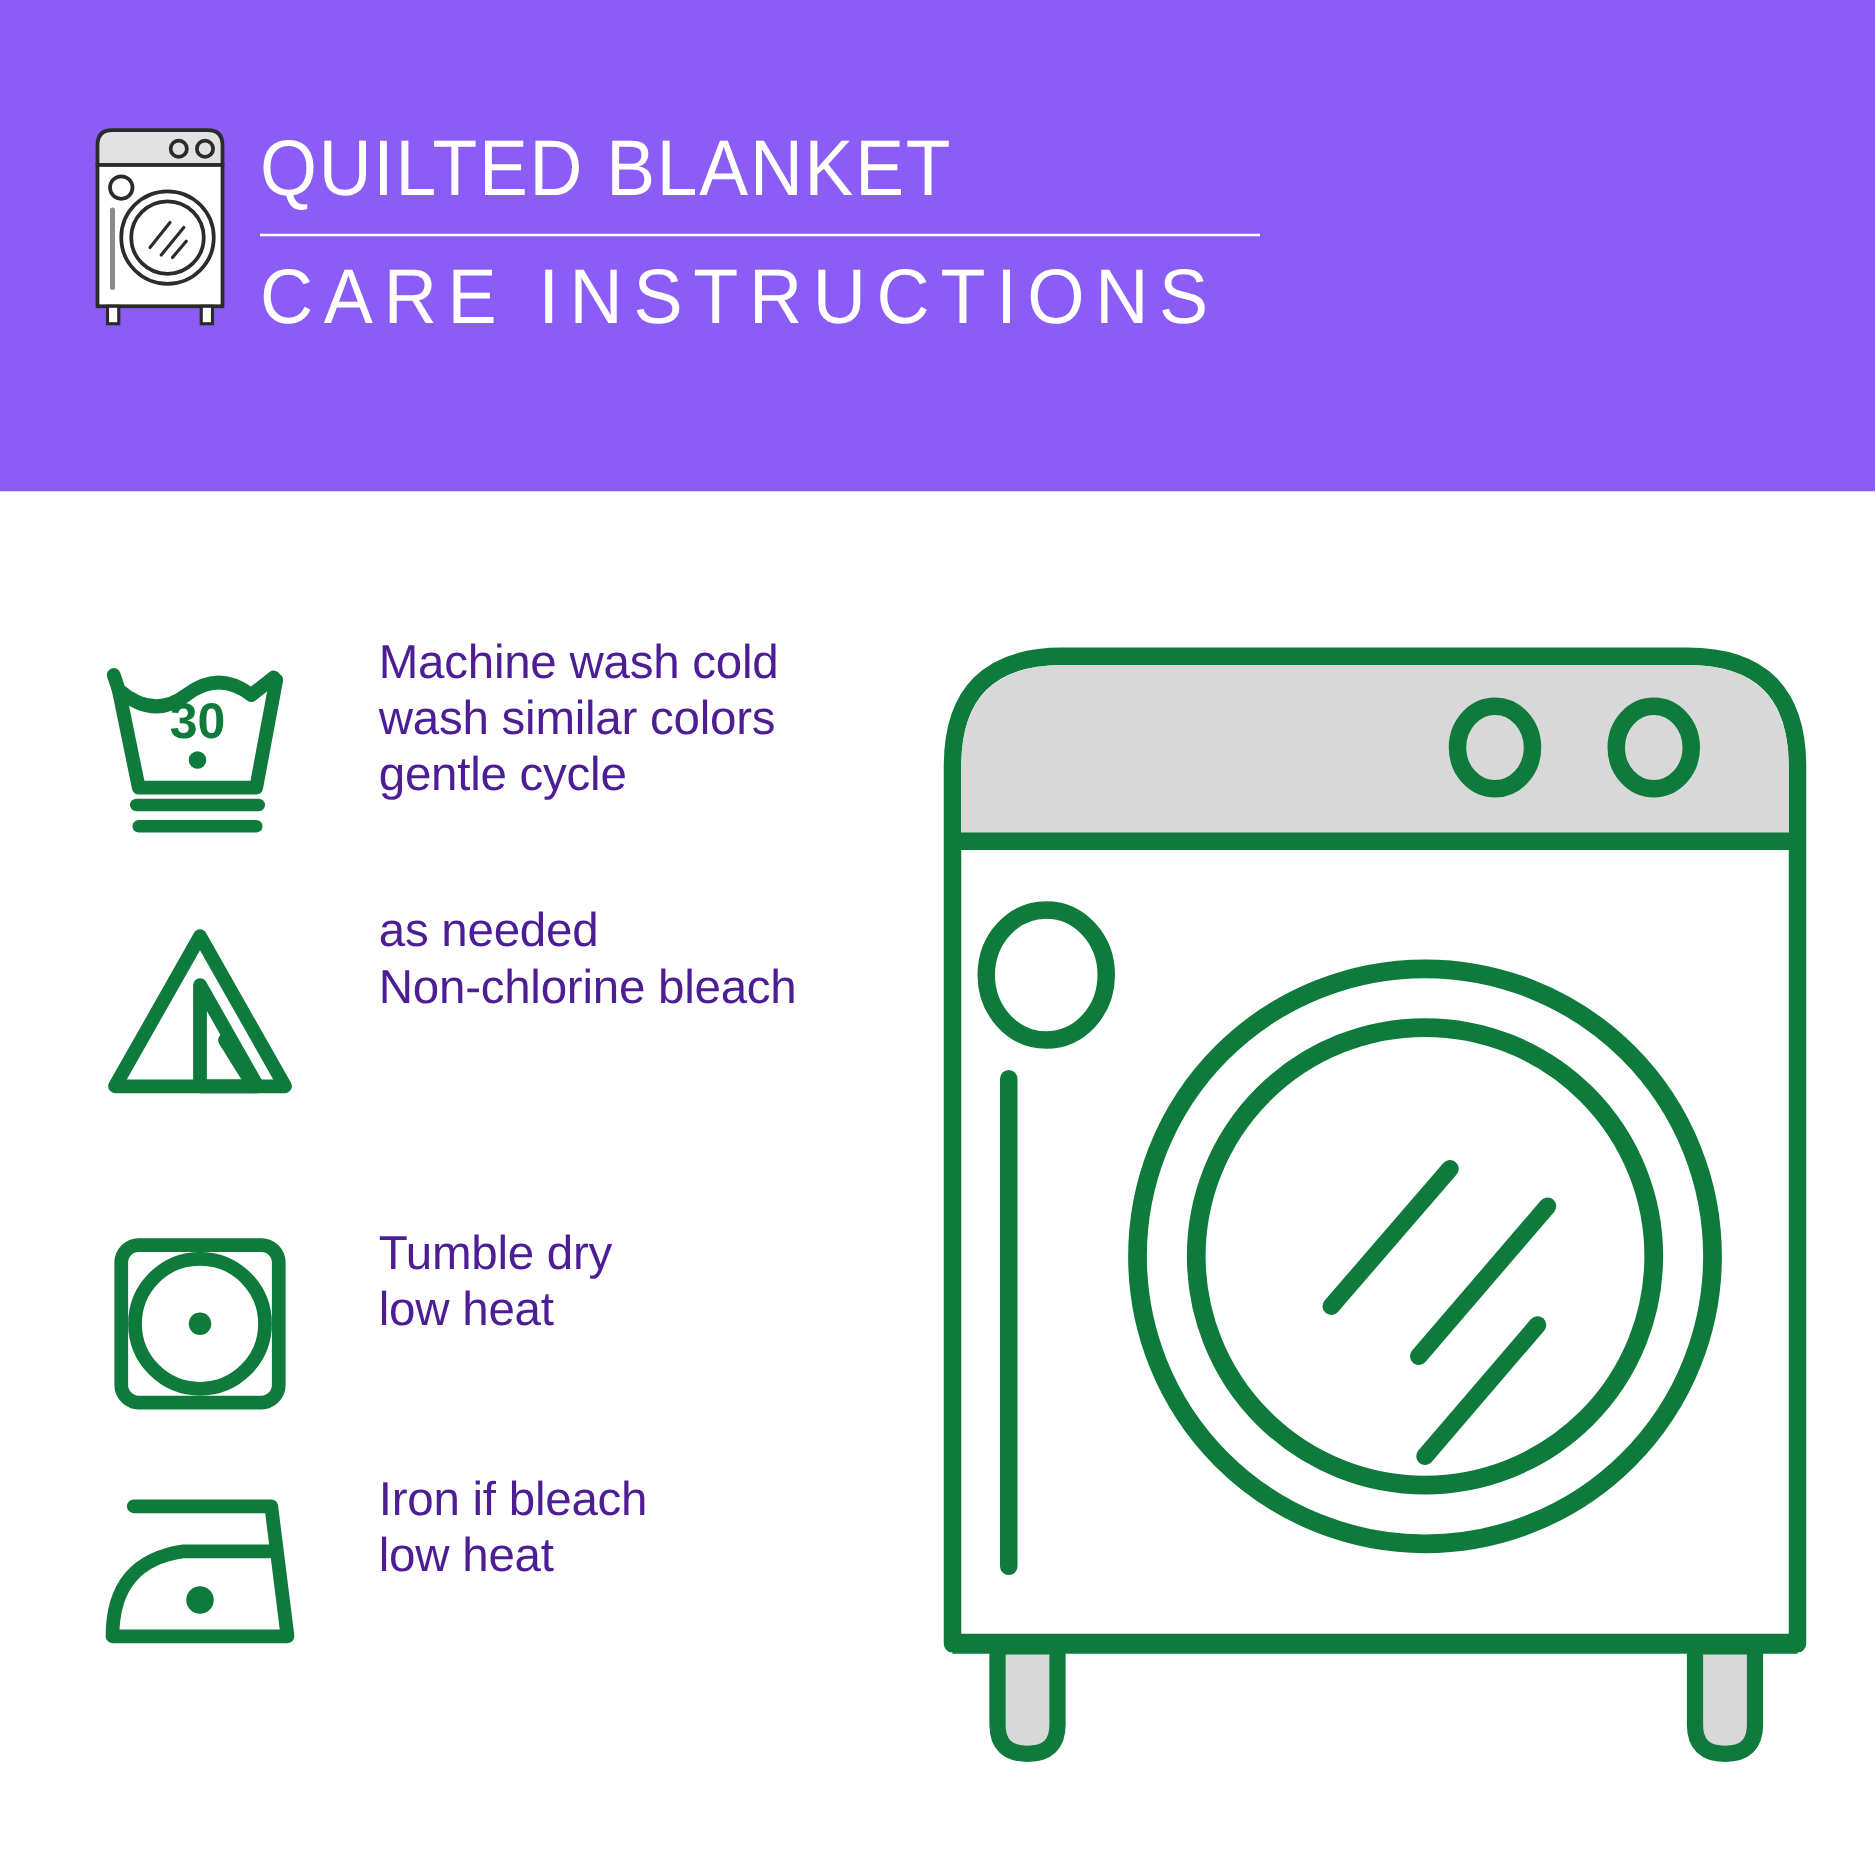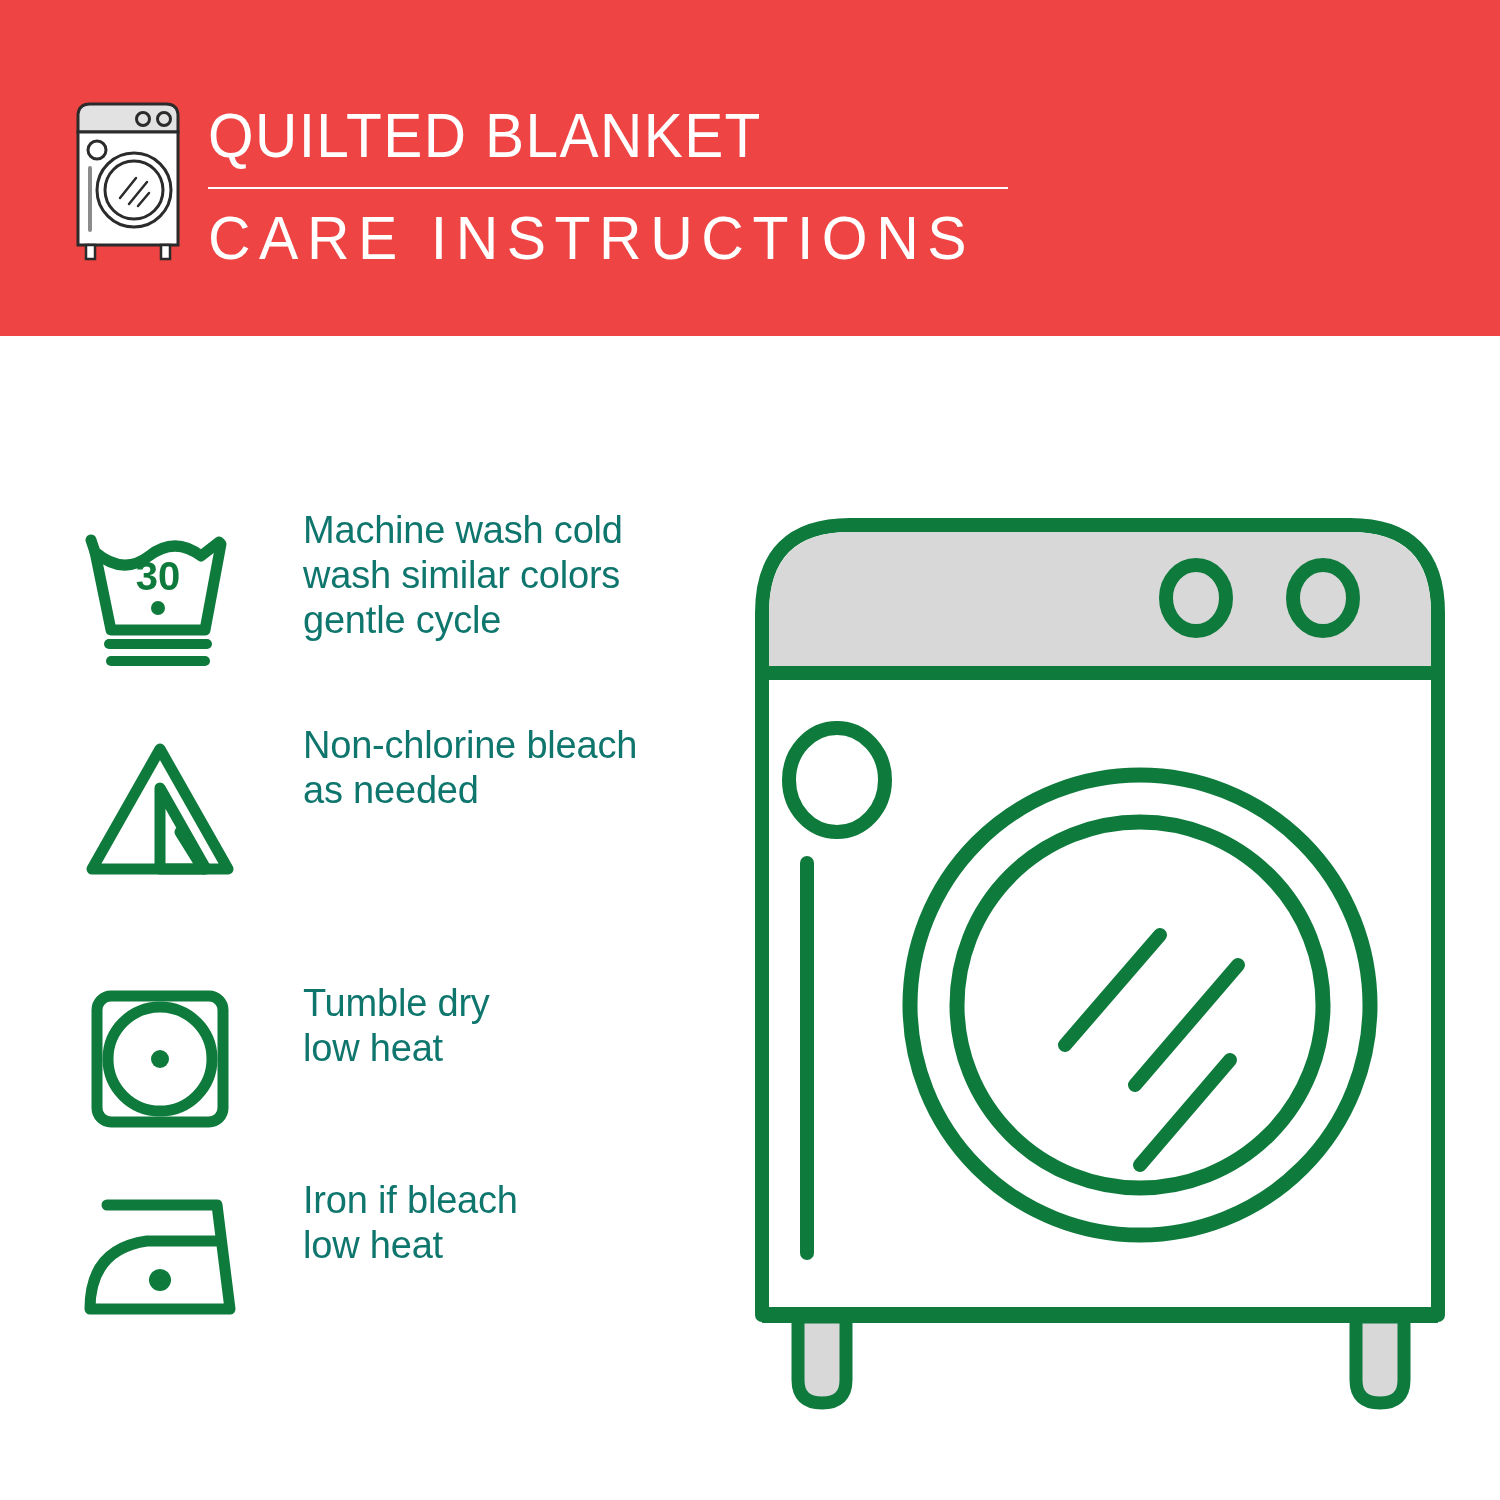--- a/index.html
+++ b/index.html
@@ -14,22 +14,22 @@
     overflow: hidden;
     position: relative;
   }
 
   
   .header-band {
     position: absolute;
     left: 0;
     top: 0;
     width: 1500px;
-    height: 336px;
-    background: #ef4444;
+    height: 393px;
+    background: #8b5cf6;
   }
   .header-inner {
     position: absolute;
     left: 64px;
     top: 98px;
     display: flex;
     align-items: flex-start;
   }
   .logo-wrap {
     width: 128px;
@@ -92,21 +92,21 @@
   .care-icon {
     width: 175px;
     flex: 0 0 175px;
     display: flex;
     align-items: center;
     justify-content: center;
   }
   .care-text {
     font-size: 38px;
     line-height: 1.18;
-    color: #0f766e;
+    color: #4c1d95;
     font-weight: 500;
     letter-spacing: -0.2px;
     margin-left: 56px;
   }
   .care-text div { white-space: nowrap; }
 
   
   .washer {
     position: absolute;
     left: 740px;
@@ -183,22 +183,22 @@
   <div class="care-row r1">
     <div class="care-icon">
       <svg viewBox="0 0 170 150" width="170" height="150" aria-hidden="true">
         <path d="M85 16 L153 136 L17 136 Z" fill="none" stroke="#0E7A3C" stroke-width="11" stroke-linejoin="round"></path>
         <path d="M85 55 L131 136 L85 136 Z" fill="none" stroke="#0E7A3C" stroke-width="11" stroke-linejoin="round"></path>
         <path d="M105 105 L123 136 L87 136 Z" fill="none" stroke="#0E7A3C" stroke-width="0"></path>
         <line x1="105" y1="99" x2="128" y2="136" stroke="#0E7A3C" stroke-width="11" stroke-linecap="round"></line>
       </svg>
     </div>
     <div class="care-text">
+      <div>as needed</div>
       <div>Non-chlorine bleach</div>
-      <div>as needed</div>
     </div>
   </div>
 
   <div class="care-row r2">
     <div class="care-icon">
       <svg viewBox="0 0 170 150" width="170" height="150" aria-hidden="true">
         <rect x="22" y="12" width="126" height="126" rx="14" ry="14" fill="none" stroke="#0E7A3C" stroke-width="11"></rect>
         <circle cx="85" cy="75" r="52" fill="none" stroke="#0E7A3C" stroke-width="11"></circle>
         <circle cx="85" cy="75" r="9" fill="#0E7A3C"></circle>
       </svg>

